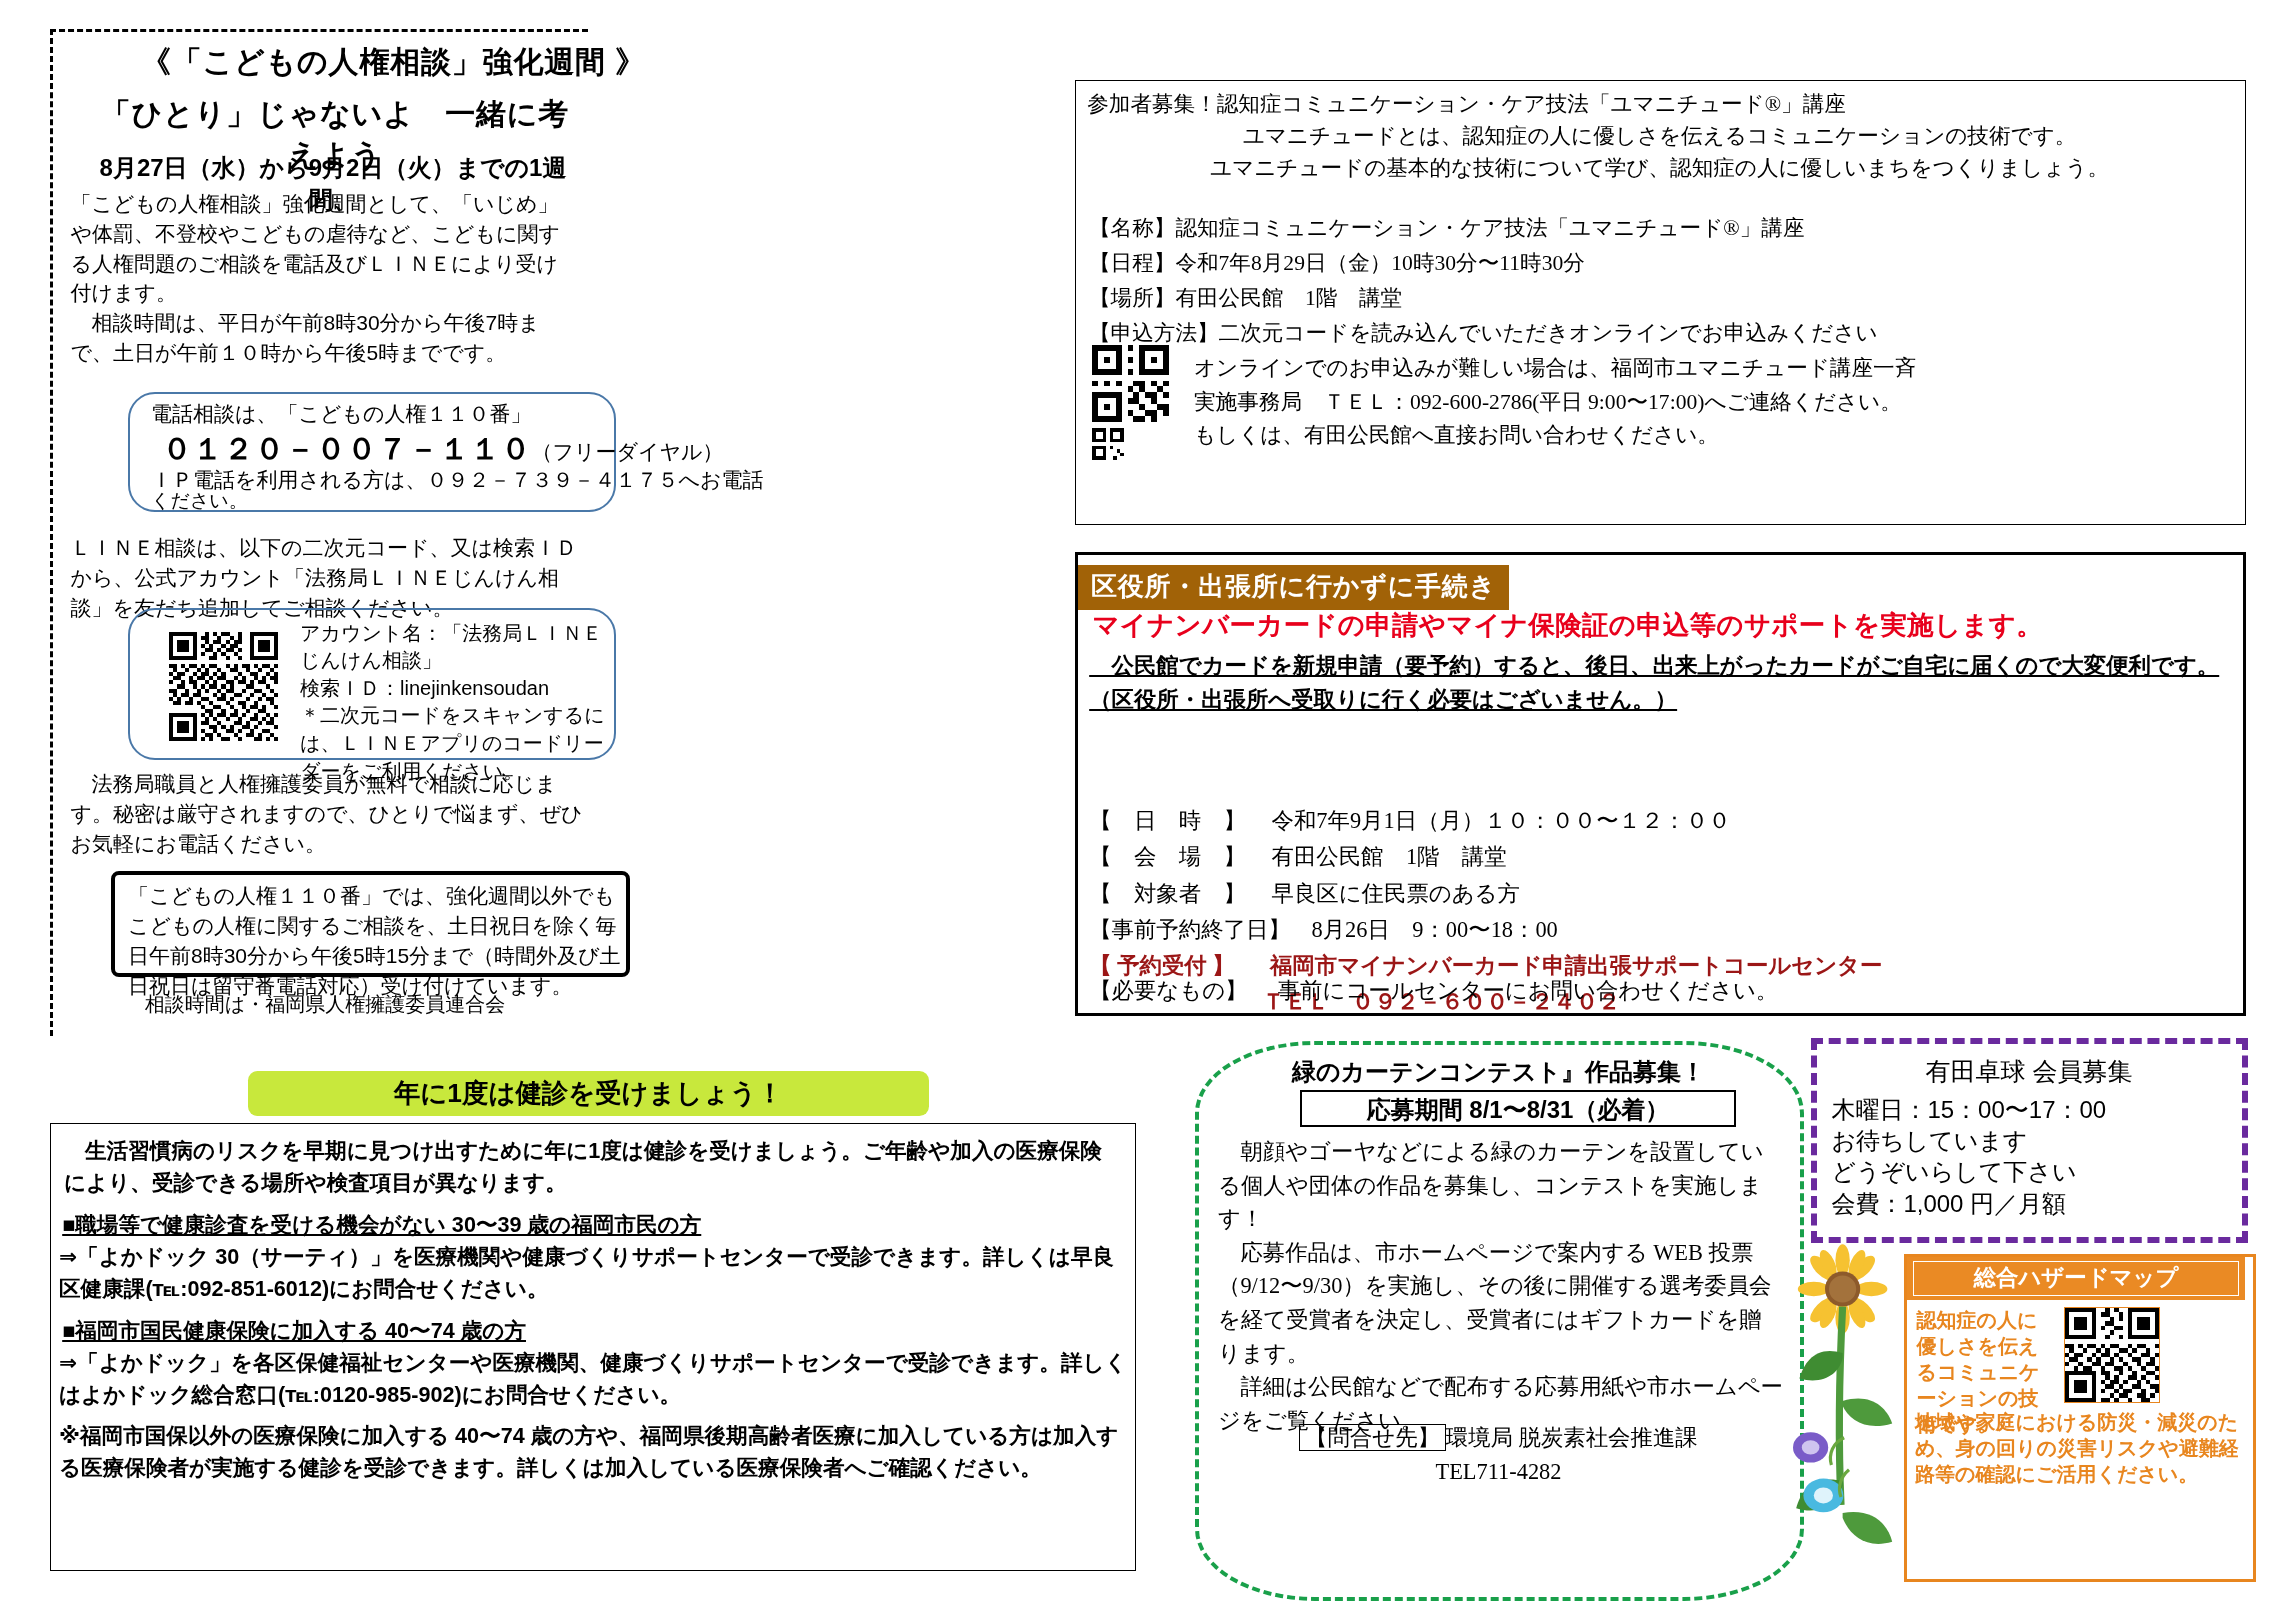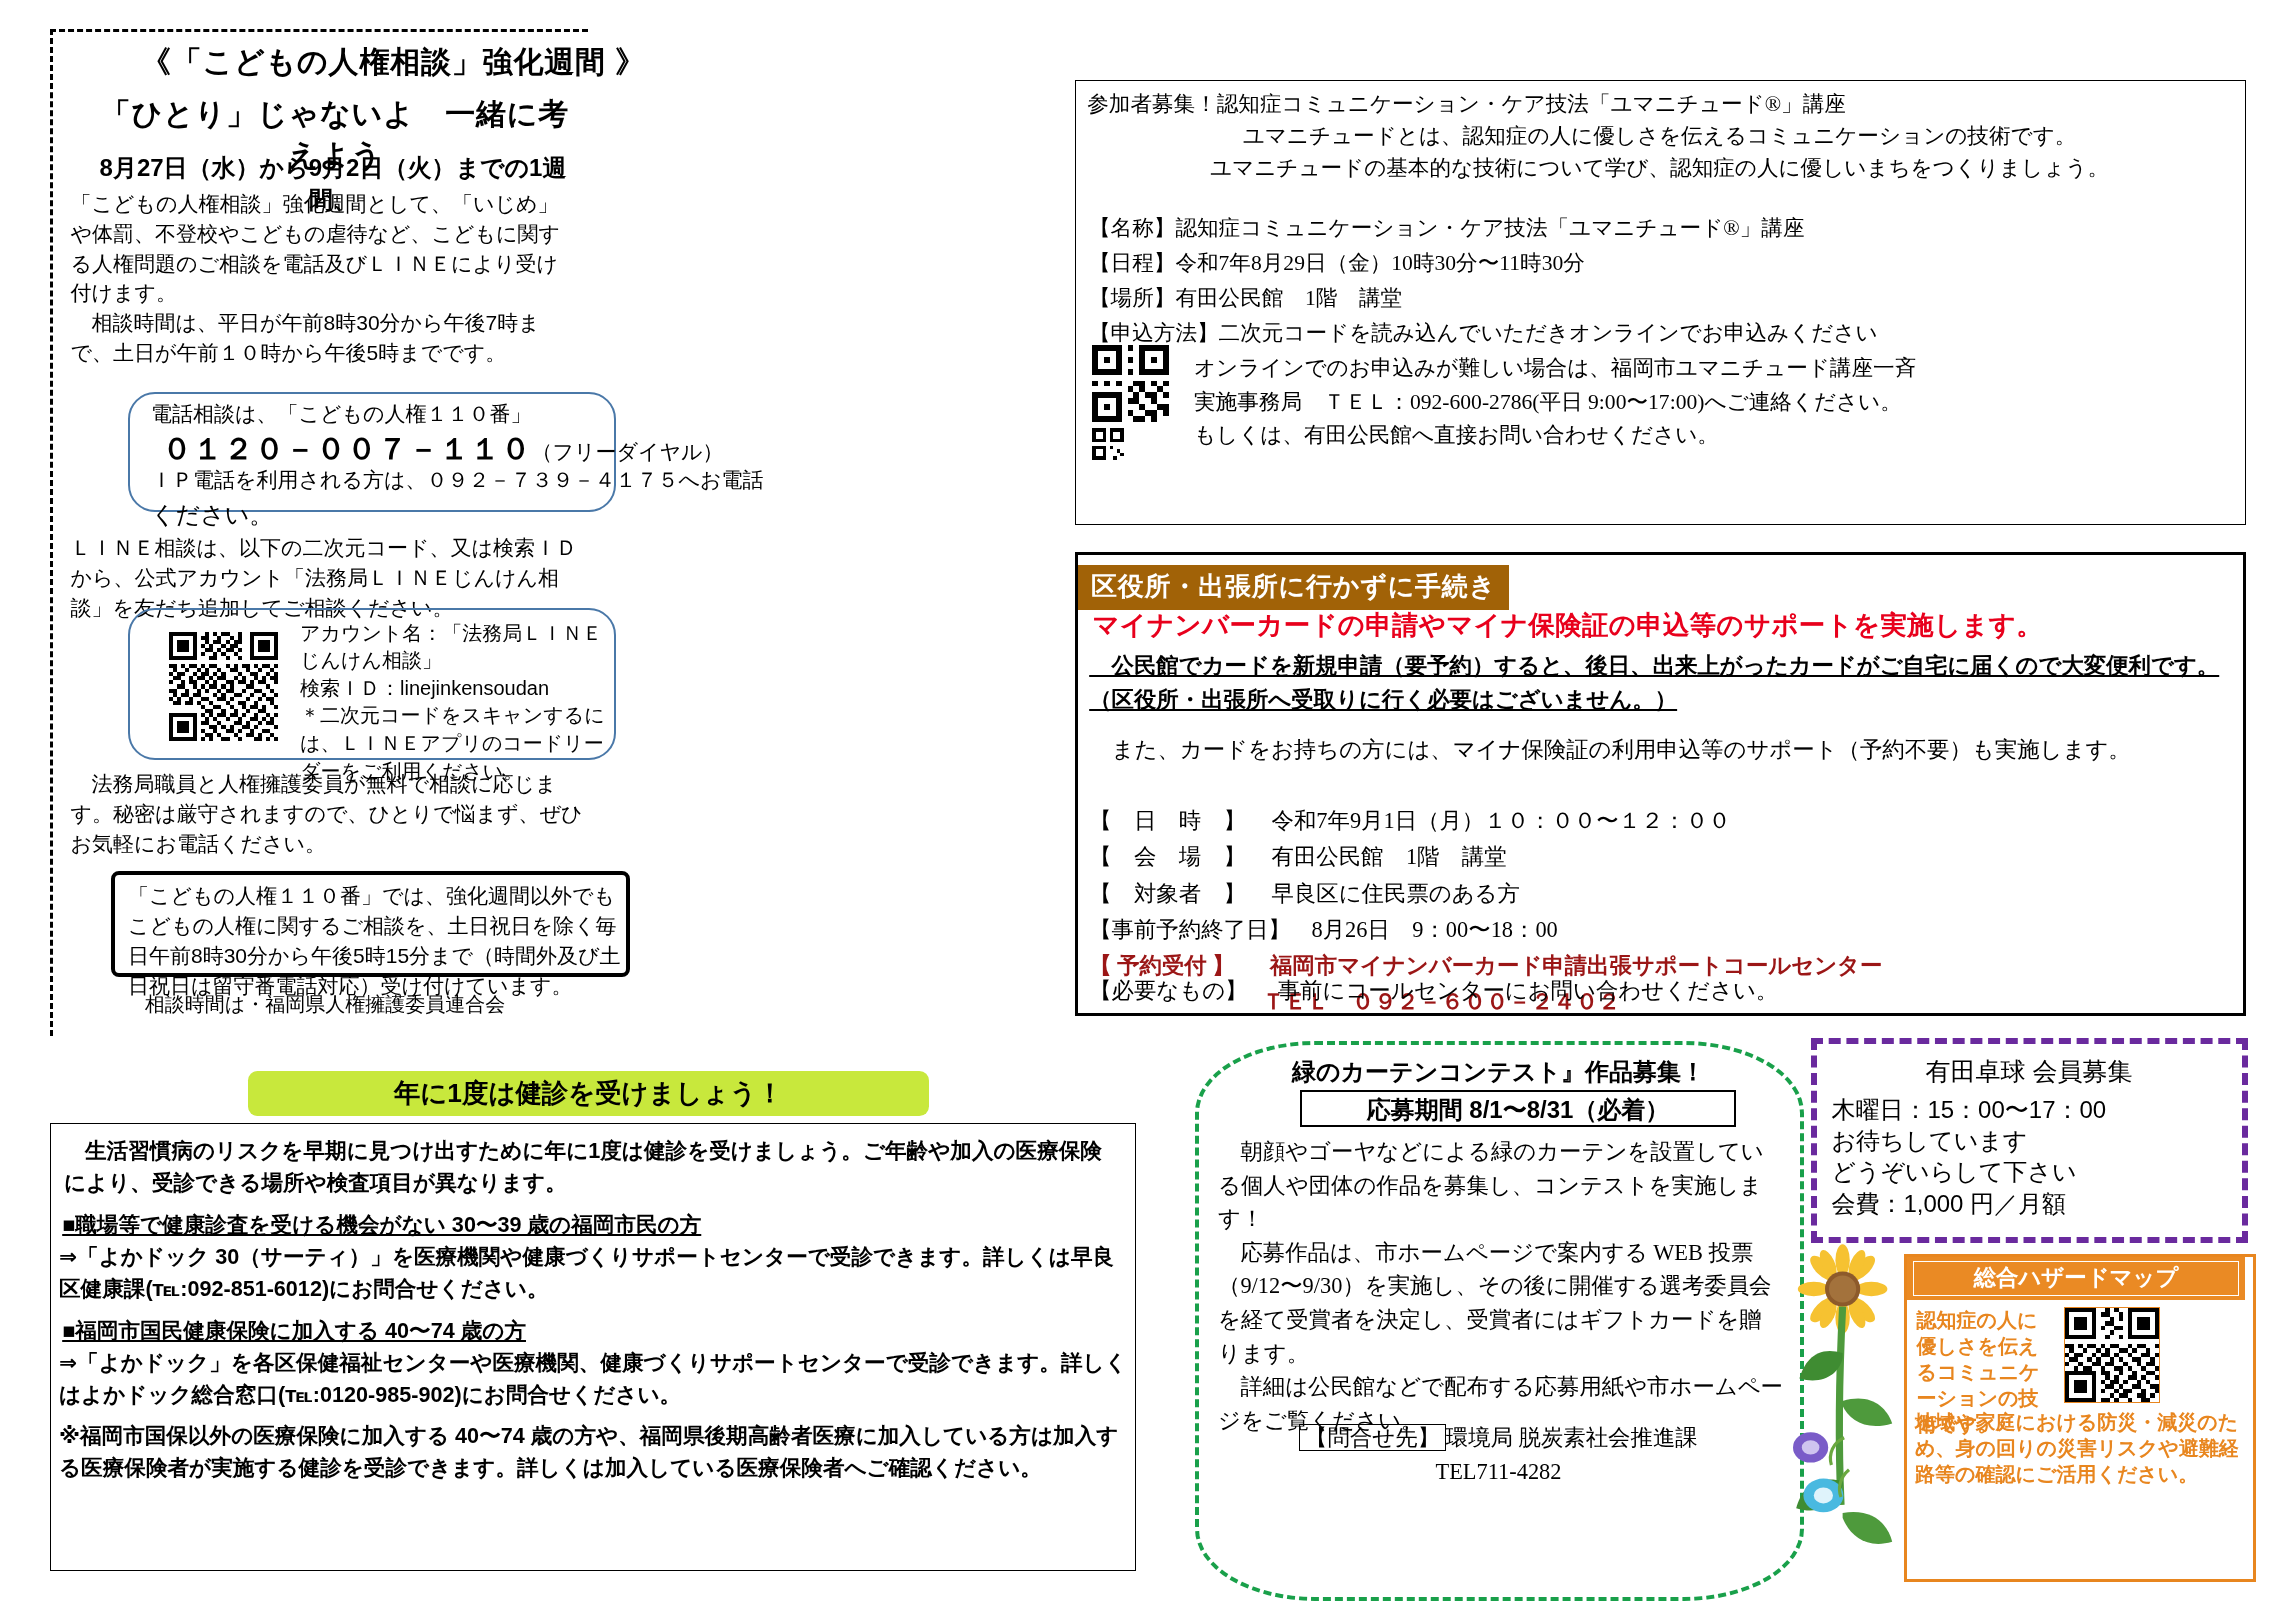--- a/index.html
+++ b/index.html
@@ -48,21 +48,21 @@
   .blue-round{
     border:2.4px solid #4a78a8;border-radius:27px;background:transparent;
   }
   #kp-tel-box{
     left:75px;top:360px;width:488px;height:120px;
   }
   #kp-tel-box .l1{position:absolute;left:21px;top:6.4px;font-size:21px;white-space:nowrap;}
   #kp-tel-box .l2{position:absolute;left:32px;top:35px;font-size:30px;font-weight:bold;white-space:nowrap;letter-spacing:0.8px;}
   #kp-tel-box .l2 .small{font-size:21px;font-weight:normal;letter-spacing:0;}
   #kp-tel-box .l3{position:absolute;left:21px;top:72px;font-size:21px;white-space:nowrap;}
-  #kp-tel-box .l4{position:absolute;left:21px;top:105px;font-size:24px;white-space:nowrap;}
+  #kp-tel-box .l4{position:absolute;left:21px;top:94px;font-size:19px;white-space:nowrap;}
 
   .kp-line-txt{
     position:absolute;left:17.6px;top:501px;width:512px;
     font-size:21px;line-height:1.42;
   }
 
   #kp-qr-box{
     left:75px;top:576px;width:488px;height:152px;padding-left:46px;
   }
   .qr-img{display:block;}
@@ -519,21 +519,20 @@
       <div>オンラインでのお申込みが難しい場合は、福岡市ユマニチュード講座一斉</div>
       <div>実施事務局　ＴＥＬ：092-600-2786(平日 9:00〜17:00)へご連絡ください。</div>
       <div>もしくは、有田公民館へ直接お問い合わせください。</div>
     </div>
   </div>
 
   <div class="abs" id="mynum-panel">
     <div class="mn-badge">区役所・出張所に行かずに手続き</div>
     <div class="mn-head">マイナンバーカードの申請やマイナ保険証の申込等のサポートを実施します。</div>
     <div class="mn-ul">　公民館でカードを新規申請（要予約）すると、後日、出来上がったカードがご自宅に届くので大変便利です。（区役所・出張所へ受取りに行く必要はございません。）</div>
-    <div class="mn-body">　また、カードをお持ちの方には、マイナ保険証の利用申込等のサポート（予約不要）も実施します。</div>
 
     <div class="mn-list">
       <div>
         <span>【　日　時　】</span>
         <span style="display:inline-block;width:14.4px"></span>
         <span>令和7年9月1日（月）１０：００〜１２：００</span>
       </div>
       <div>
         <span>【　会　場　】</span>
         <span style="display:inline-block;width:14.4px"></span>

